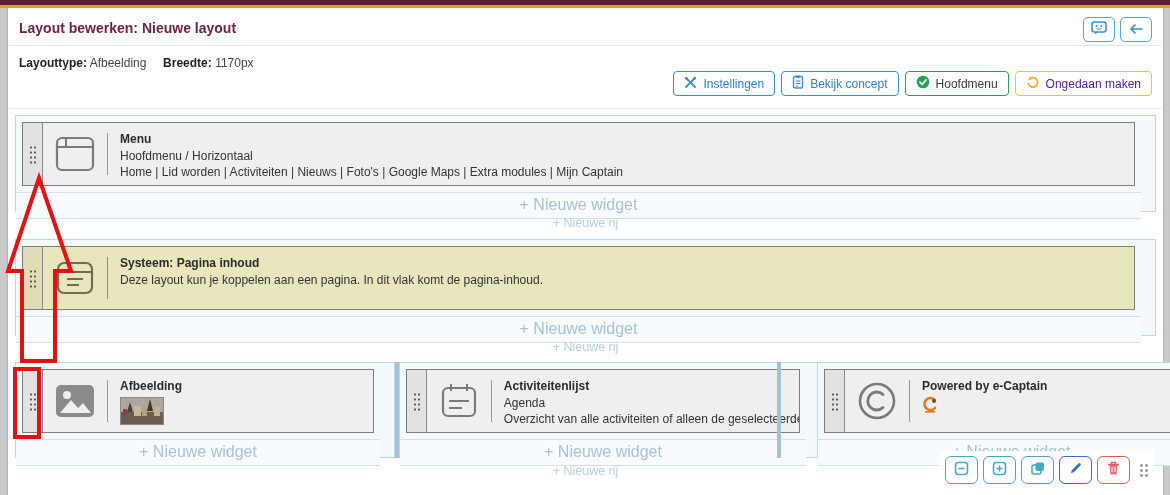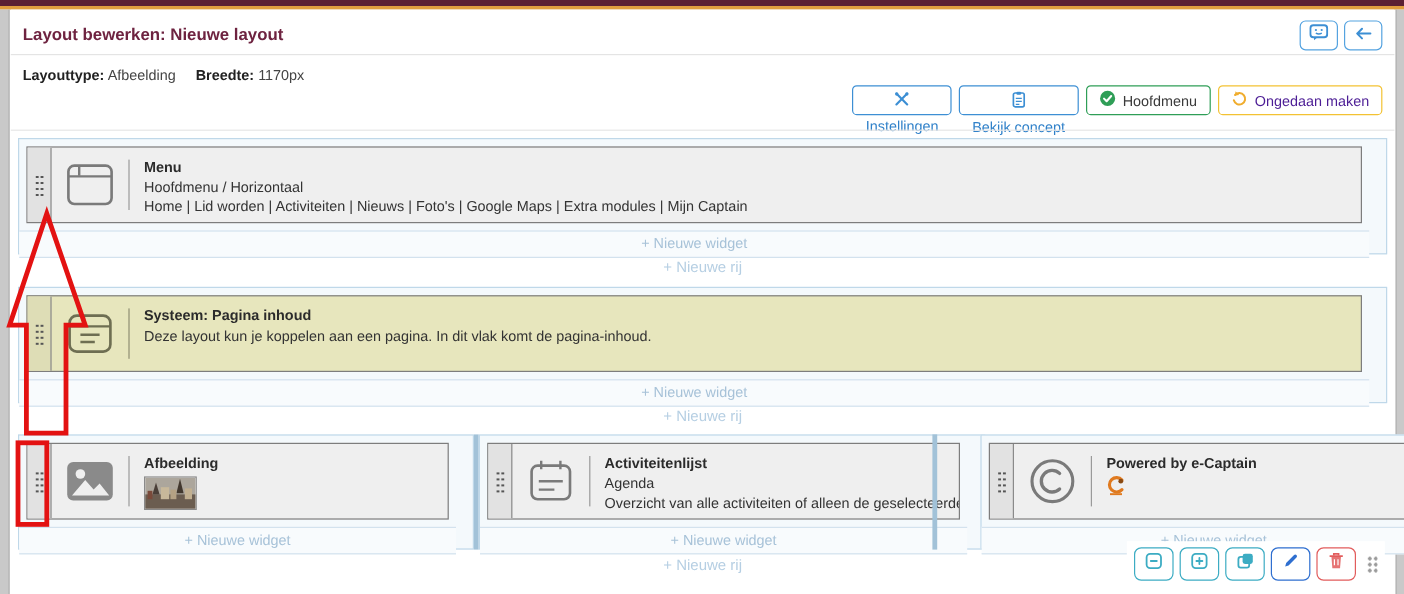--- a/index.html
+++ b/index.html
@@ -30,21 +30,21 @@
 
   .meta-line { position:absolute; top:48px; left:10px; font-size:12px; color:#444; }
   .meta-line b { color:#222; }
   .meta-sp { display:inline-block; width:10px; }
 
   .actions-row { position:absolute; top:63px; right:10px; display:flex; gap:6px; }
   .act-btn {
     display:flex; align-items:center; gap:6px; background:#fff; cursor:pointer;
     border-radius:4px; padding:4px 10px; font-size:12px; height:25px; border:1px solid;
   }
-  .act-blue   { border-color:#3d8fd4; color:#2f80c9;flex-direction:column; }
+  .act-blue   { border-color:#3d8fd4; color:#2f80c9; }
   .act-green  { border-color:#2f9e57; color:#3a3a3a; }
   .act-yellow { border-color:#f3c233; color:#4c1d95; }
 
   
   .row-box {
     position:absolute; background:#f4f9fc; border:1px solid #bfd8e9; padding:6px 20px 0 6px;
   }
   .row1 { top:107px; left:6px; right:6px; height:97px; }
   .row2 { top:231px; left:6px; right:6px; height:97px; }
   .row3 { top:354px; height:96px; }
@@ -71,21 +71,21 @@
   }
   .w-iconcell { flex:0 0 64px; display:flex; align-items:center; justify-content:center; }
   .w-sep { width:1px; background:#9a9a9a; margin:10px 0; }
   .widget.yellow .w-sep { background:#8f8f73; }
   .w-text { padding:8px 12px; font-size:12px; line-height:1.38; overflow:hidden; }
   .w-title { font-weight:bold; color:#2b2b2b; }
   .w-line { color:#333; white-space:nowrap; }
 
   .nw-strip {
     margin:6px -6px 0 -6px; background:#f8fbfd; border-top:1px solid #d3e2ee; border-bottom:1px solid #d3e2ee;
-    text-align:center; font-size:12px; color:#a7c2d8; padding:3px 0 4px; cursor:pointer;
+    text-align:center; font-size:16px; color:#a7c2d8; padding:3px 0 4px; cursor:pointer;
   }
   .new-row-link {
     position:absolute; left:0; right:0; text-align:center; font-size:12.5px; color:#b6cfe3; cursor:pointer;
   }
   .nr1 { top:208px; } .nr2 { top:332px; } .nr3 { top:456px; }
 
   .thumb { margin-top:2px; width:44px; height:28px; display:block; border:1px solid #8a8a8a; }
   .ecaptain-logo { margin-top:1px; display:block; }
 
   

